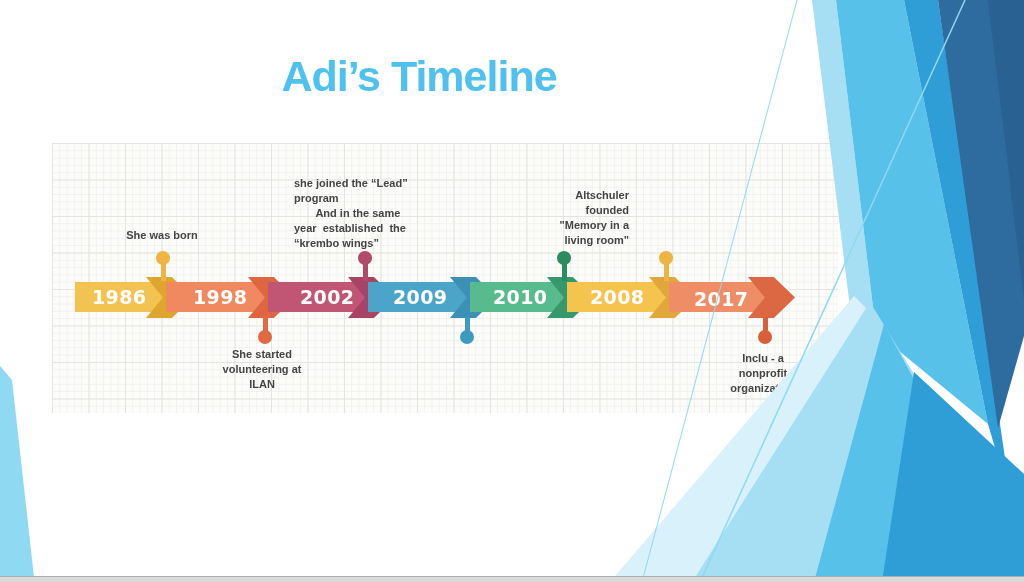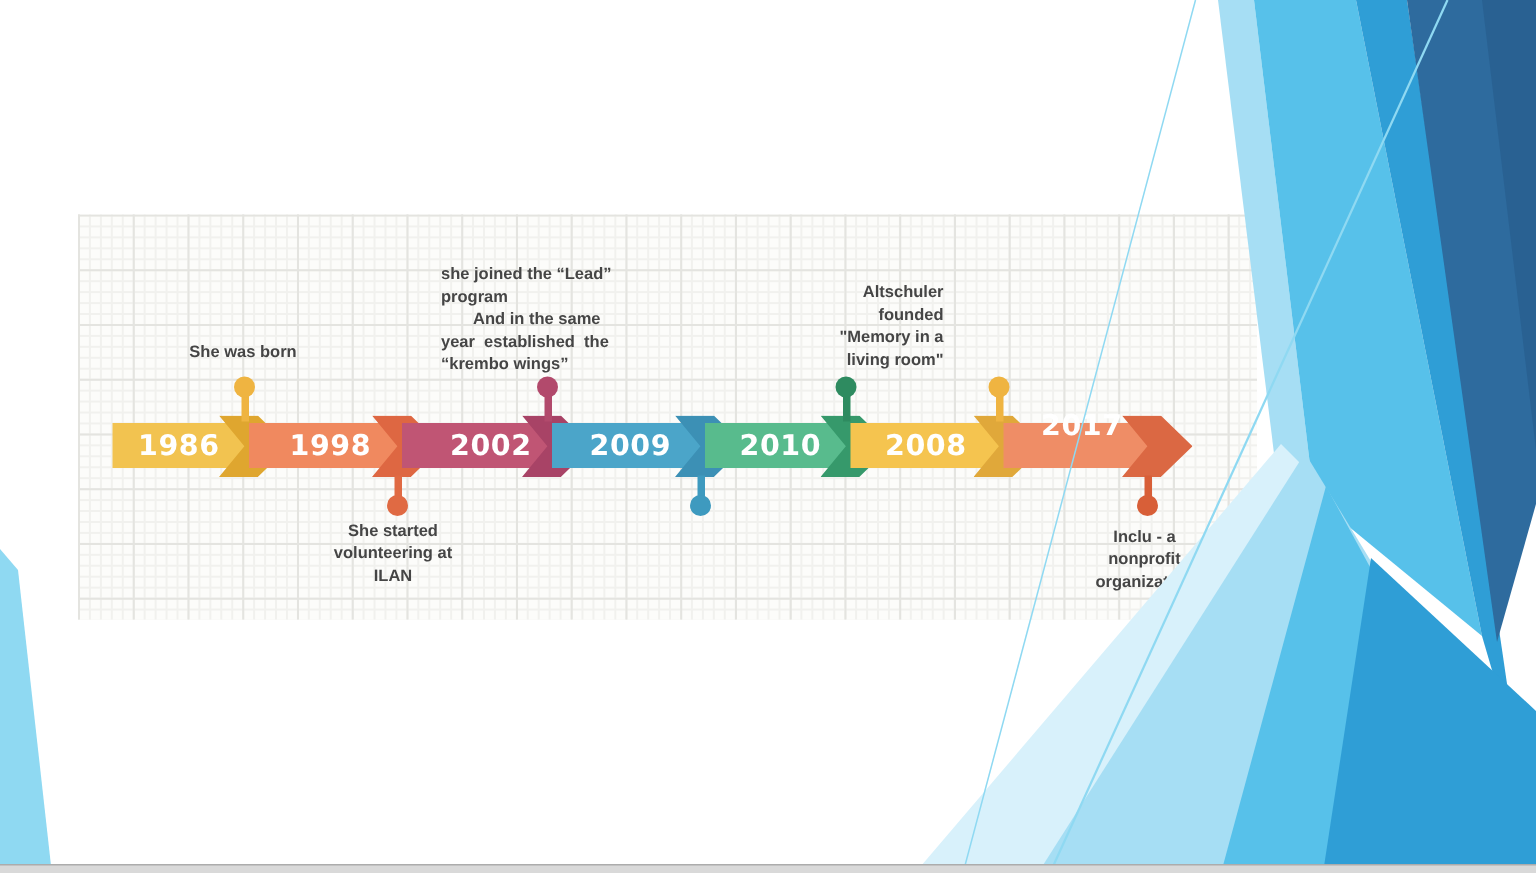--- a/index.html
+++ b/index.html
@@ -29,20 +29,21 @@
   .ann.muted{font-weight:600;font-size:8.5px;line-height:12.5px;}
   #fan{position:absolute;left:0;top:0;z-index:5;pointer-events:none;}
   .bottombar{position:absolute;left:0;bottom:0;width:1024px;height:5px;z-index:6;
              background:#D9D9D9;border-top:1px solid #ACACAC;}
 </style>
 </head>
 <body>
 
 <div class="slide">
 
+  <h1 class="title" style="color: rgb(78, 193, 239);">Adi’s Timeline</h1>
 
   <div class="panel"></div>
 
   <div id="tl">
       <div class="bar" style="left: 75px; top: 282px; width: 101px; height: 30px; background: rgb(242, 195, 80);"></div>
       <div class="chev" style="left: 146px; top: 277px; width: 47px; height: 41px; background: rgb(223, 166, 47);"></div>
       <div class="stem" style="left: 161px; top: 264px; width: 5px; height: 17px; background: rgb(239, 180, 65);"></div>
       <div class="dot" style="left: 156px; top: 251px; width: 14px; height: 14px; background: rgb(239, 180, 65);"></div>
       <div class="year" style="left: 92px; top: 289px; width: 60px;">1986</div>
       <div class="ann" style="left: 110px; top: 228px; width: 104px; text-align: center; color: rgb(69, 69, 69);">She was born</div>
@@ -80,21 +81,21 @@
 living room"</div>
       <div class="bar" style="left: 567px; top: 282px; width: 112px; height: 30px; background: rgb(245, 196, 79);"></div>
       <div class="chev" style="left: 649px; top: 277px; width: 47px; height: 41px; background: rgb(224, 168, 58);"></div>
       <div class="stem" style="left: 664px; top: 264px; width: 5px; height: 17px; background: rgb(239, 180, 65);"></div>
       <div class="dot" style="left: 659px; top: 251px; width: 14px; height: 14px; background: rgb(239, 180, 65);"></div>
       <div class="year" style="left: 590px; top: 289px; width: 60px;">2008</div>
       <div class="bar" style="left: 669px; top: 282px; width: 109px; height: 30px; background: rgb(239, 141, 102);"></div>
       <div class="chev" style="left: 748px; top: 277px; width: 47px; height: 41px; background: rgb(219, 104, 67);"></div>
       <div class="stem" style="left: 763px; top: 317px; width: 5px; height: 15px; background: rgb(216, 95, 56);"></div>
       <div class="dot" style="left: 758px; top: 330px; width: 14px; height: 14px; background: rgb(216, 95, 56);"></div>
-      <div class="year" style="left: 694px; top: 276px; width: 60px;">2017</div>
+      <div class="year" style="left: 694px; top: 291px; width: 60px;">2017</div>
       <div class="ann" style="left: 703px; top: 351px; width: 120px; text-align: center; color: rgb(69, 69, 69);">Inclu - a
 nonprofit
 organization</div>
     </div>
 
   <svg id="fan" width="1024" height="582" viewBox="0 0 1024 582">
     <polygon points="812,0 836,0 876,332 853,332" fill="#A6DEF4"></polygon>
     <polygon points="836,0 904,0 988,424 876,332" fill="#57C1EA"></polygon>
     <polygon points="904,0 938,0 1012,506 988,424" fill="#2F9ED6"></polygon>
     <polygon points="938,0 1024,0 1024,336 998,428" fill="#2E6B9E"></polygon>

